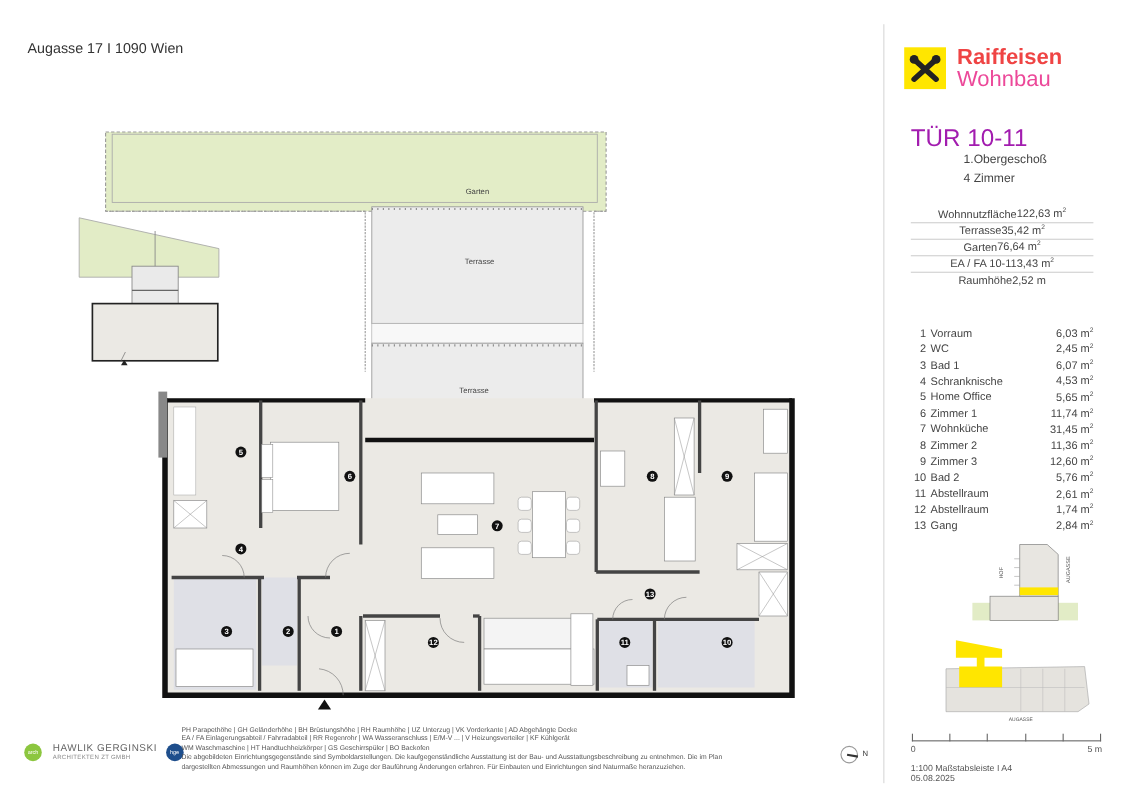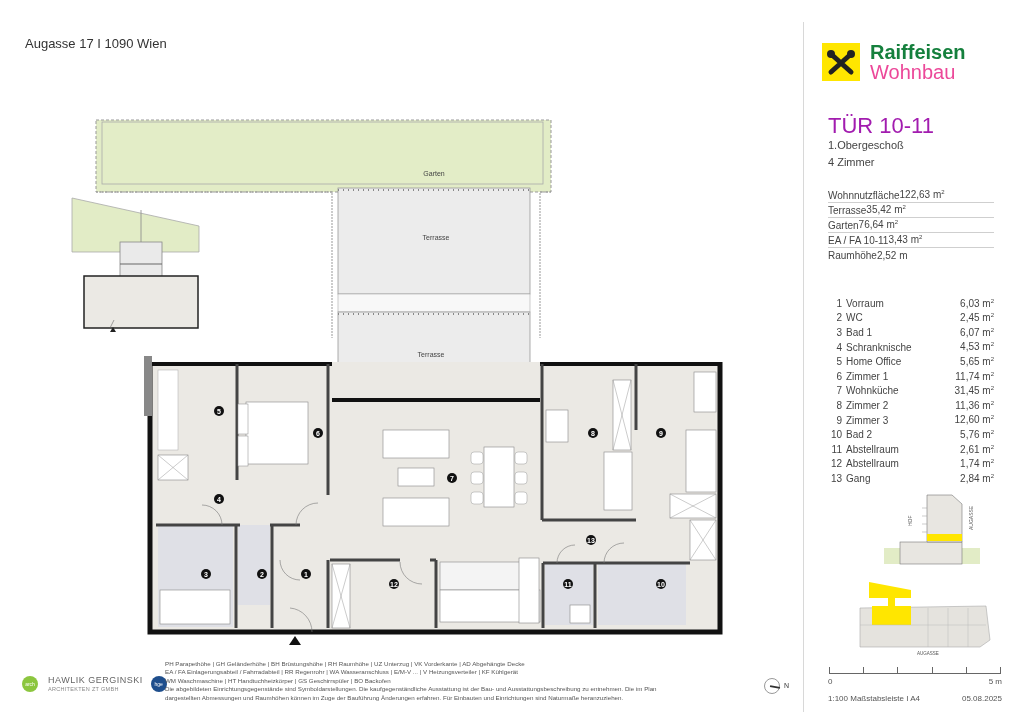--- a/index.html
+++ b/index.html
@@ -7,41 +7,41 @@
   body { font-family: "Liberation Sans", sans-serif; color: #333; position: relative; }
 
   .address { position: absolute; left: 25px; top: 36px; font-size: 13px; color: #333; }
 
   
   .divider { position: absolute; left: 803px; top: 22px; width: 1px; height: 690px; background: #d8d8d8; }
   .logo { position: absolute; left: 822px; top: 42px; display: flex; align-items: center; }
   .logo-mark { width: 38px; height: 38px; background: #ffe600; position: relative; }
   .logo-mark svg { position: absolute; left: 0; top: 0; }
   .logo-text { margin-left: 10px; line-height: 1; }
-  .logo-text .l1 { font-size: 20px; font-weight: bold; color: #15803d; }
+  .logo-text .l1 { font-size: 20px; font-weight: bold; color: #ef4444; }
   .logo-text .l2 { font-size: 20px; color: #ec4899; }
 
   .door-title { position: absolute; left: 828px; top: 113px; font-size: 22px; color: #a21caf; }
-  .door-sub { position: absolute; left: 828px; font-size: 11px; color: #444; }
+  .door-sub { position: absolute; left: 876px; font-size: 11px; color: #444; }
 
   .summary { position: absolute; left: 828px; top: 188px; width: 166px; font-size: 10px; color: #444; }
-  .summary .row { display: flex; justify-content: flex-start; height: 15px; align-items: center; border-bottom: 1px solid #cfcfcf; }
+  .summary .row { display: flex; justify-content: center; height: 15px; align-items: center; border-bottom: 1px solid #cfcfcf; }
   .summary .row:last-child { border-bottom: none; }
 
   .rooms { position: absolute; left: 828px; top: 296px; width: 166px; font-size: 10px; color: #444; }
   .rooms .row { display: flex; justify-content: space-between; height: 14.6px; align-items: center; }
   .rooms .row .name { display: flex; }
   .rooms .row .num { width: 14px; text-align: right; margin-right: 4px; }
 
   sup { font-size: 6px; vertical-align: super; }
 
   .scale { position: absolute; left: 829px; top: 664px; width: 172px; height: 10px; border-bottom: 1px solid #666; }
   .scale .tick { position: absolute; bottom: -1px; width: 1px; height: 7px; background: #666; }
   .scale-labels { position: absolute; left: 828px; top: 677px; width: 174px; font-size: 8px; color: #555; display: flex; justify-content: space-between; }
-  .footer-right { position: absolute; left: 828px; top: 694px; width: 174px; font-size: 8px; color: #555; display: flex; justify-content: space-between; }
+  .footer-right { position: absolute; left: 828px; top: 694px; width: 174px; font-size: 8px; color: #555; display: flex; justify-content: space-between; flex-direction: column; }
 
   
   .arch-logo { position: absolute; left: 22px; top: 676px; display: flex; align-items: flex-end; }
   .circle-green { width: 16px; height: 16px; border-radius: 50%; background: #8cc63f; color: #fff; font-size: 5px; display: flex; align-items: center; justify-content: center; }
   .circle-blue { width: 16px; height: 16px; border-radius: 50%; background: #1e4e8c; color: #fff; font-size: 5px; display: flex; align-items: center; justify-content: center; margin-left: 8px; }
   .arch-text { margin-left: 10px; line-height: 1.1; }
   .arch-text .a1 { font-size: 9px; color: #666; letter-spacing: 0.5px; }
   .arch-text .a2 { font-size: 5.5px; color: #888; letter-spacing: 0.3px; }
 
   .legend { position: absolute; left: 165px; top: 660px; width: 500px; font-size: 6.2px; color: #555; line-height: 8.4px; }

